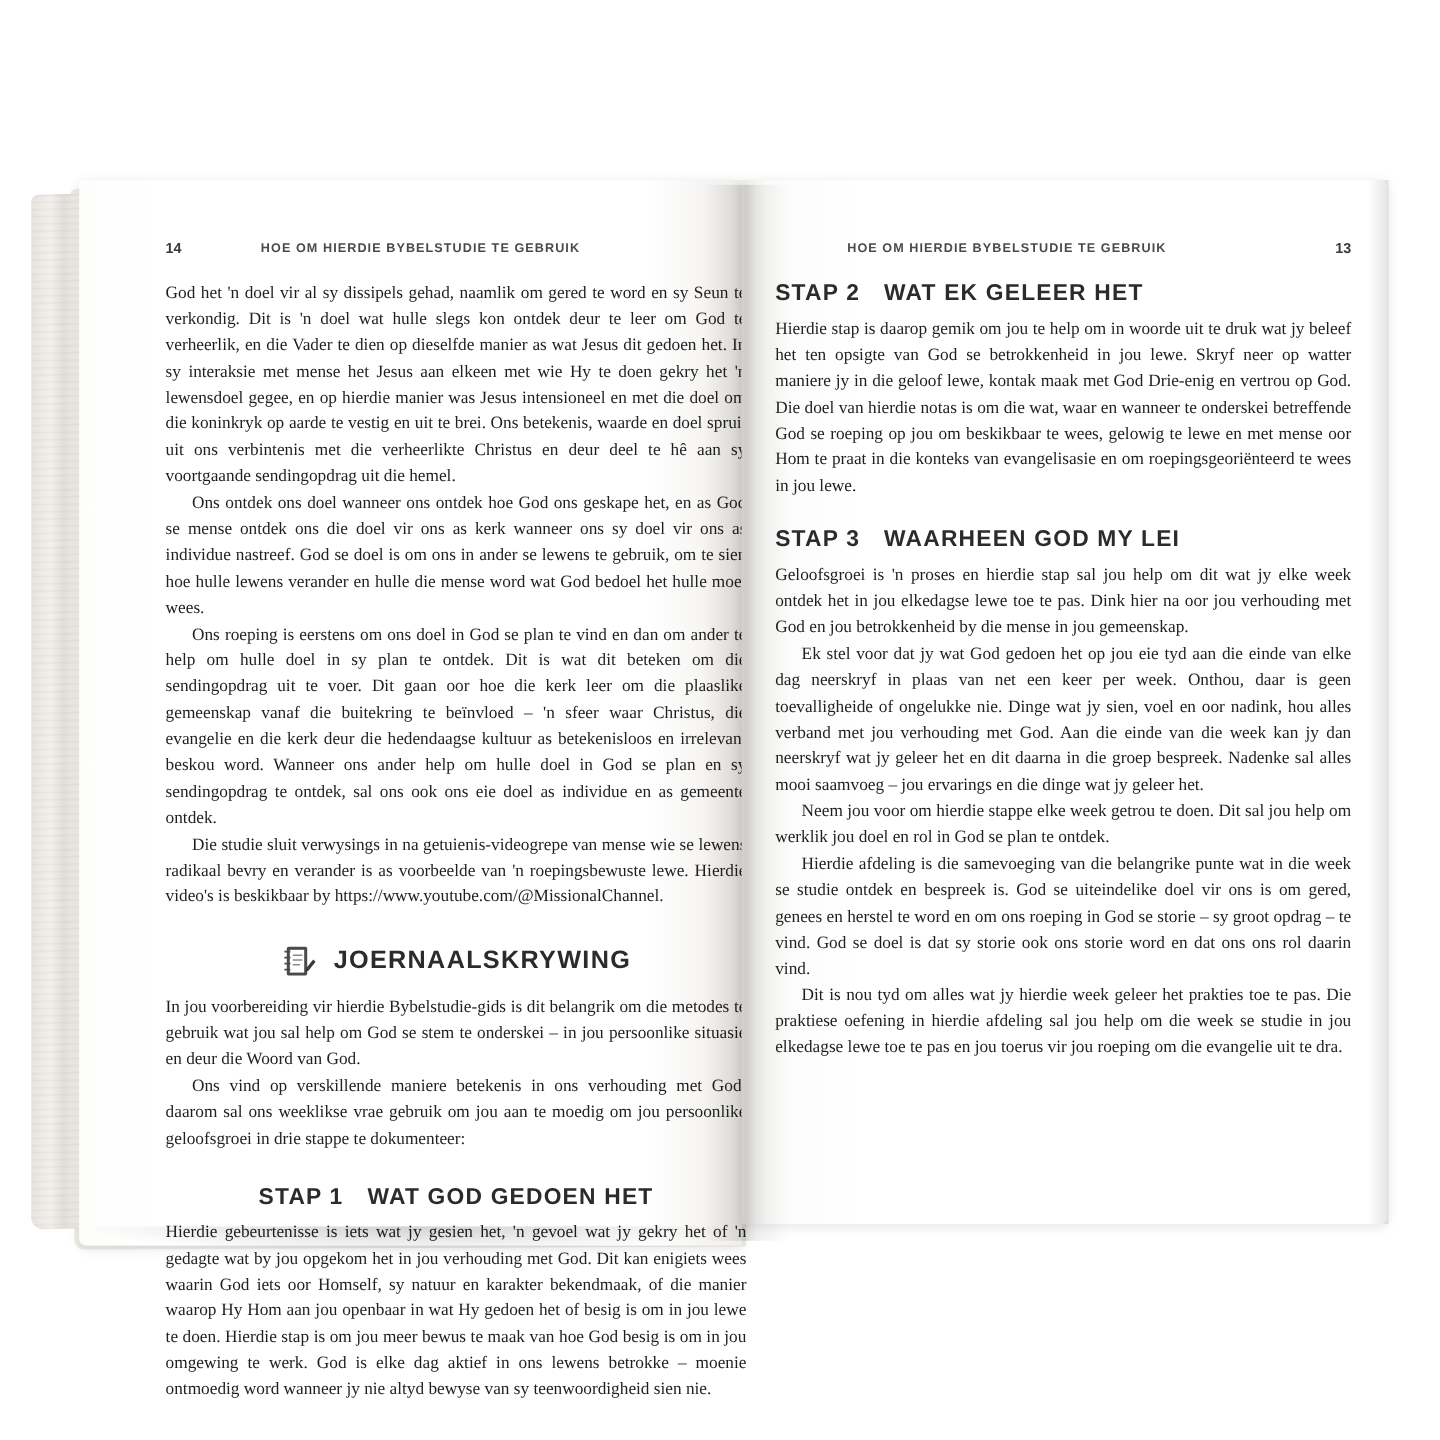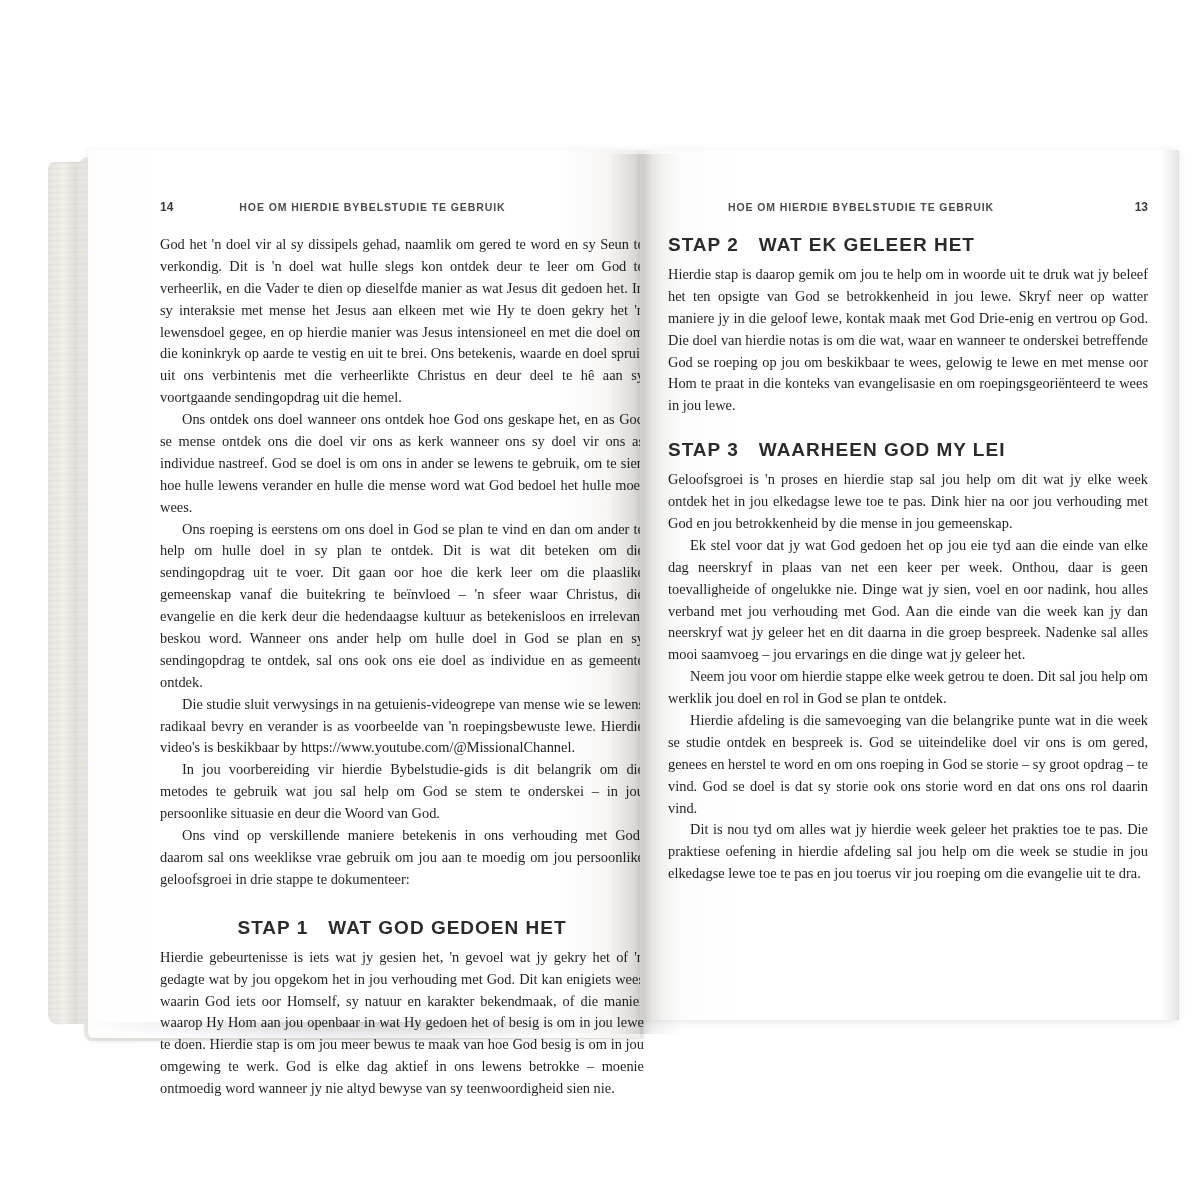--- a/index.html
+++ b/index.html
@@ -16,21 +16,21 @@
   .scene {
     position: relative;
     width: 1200px;
     height: 1200px;
     background: #ffffff;
   }
 
   
   .book {
     position: absolute;
-    left: 48px;
+    left: 26px;
     top: 150px;
     width: 1130px;
     height: 890px;
   }
 
   
   .edge-stack {
     position: absolute;
     left: 0px;
     top: 12px;
@@ -209,20 +209,41 @@
           <span class="folio">14</span>
           <span class="title">HOE OM HIERDIE BYBELSTUDIE TE GEBRUIK</span>
         </div>
 
         <p class="body">God het 'n doel vir al sy dissipels gehad, naamlik om gered te word en sy Seun te verkondig. Dit is 'n doel wat hulle slegs kon ontdek deur te leer om God te verheerlik, en die Vader te dien op dieselfde manier as wat Jesus dit gedoen het. In sy interaksie met mense het Jesus aan elkeen met wie Hy te doen gekry het 'n lewensdoel gegee, en op hierdie manier was Jesus intensioneel en met die doel om die koninkryk op aarde te vestig en uit te brei. Ons betekenis, waarde en doel spruit uit ons verbintenis met die verheerlikte Christus en deur deel te hê aan sy voortgaande sendingopdrag uit die hemel.</p>
         <p class="body">Ons ontdek ons doel wanneer ons ontdek hoe God ons geskape het, en as God se mense ontdek ons die doel vir ons as kerk wanneer ons sy doel vir ons as individue nastreef. God se doel is om ons in ander se lewens te gebruik, om te sien hoe hulle lewens verander en hulle die mense word wat God bedoel het hulle moet wees.</p>
         <p class="body">Ons roeping is eerstens om ons doel in God se plan te vind en dan om ander te help om hulle doel in sy plan te ontdek. Dit is wat dit beteken om die sendingopdrag uit te voer. Dit gaan oor hoe die kerk leer om die plaaslike gemeenskap vanaf die buitekring te beïnvloed – 'n sfeer waar Christus, die evangelie en die kerk deur die hedendaagse kultuur as betekenisloos en irrelevant beskou word. Wanneer ons ander help om hulle doel in God se plan en sy sendingopdrag te ontdek, sal ons ook ons eie doel as individue en as gemeente ontdek.</p>
 
         <p class="body">Die studie sluit verwysings in na getuienis-videogrepe van mense wie se lewens radikaal bevry en verander is as voorbeelde van 'n roepingsbewuste lewe. Hierdie video's is beskikbaar by https://www.youtube.com/@MissionalChannel.</p>
 
+        <div class="section-head">
+          <span class="icon">
+            <svg width="30" height="32" viewBox="0 0 30 32">
+              <rect x="5" y="4" width="17" height="24" rx="1.5" fill="#4a4a4a"></rect>
+              <rect x="7.5" y="6.5" width="12" height="19" fill="#ffffff"></rect>
+              <g stroke="#4a4a4a" stroke-width="1.6">
+                <line x1="3" y1="8" x2="8" y2="8"></line>
+                <line x1="3" y1="13" x2="8" y2="13"></line>
+                <line x1="3" y1="18" x2="8" y2="18"></line>
+                <line x1="3" y1="23" x2="8" y2="23"></line>
+              </g>
+              <g stroke="#8a8a8a" stroke-width="1.2">
+                <line x1="10" y1="11" x2="18" y2="11"></line>
+                <line x1="10" y1="15" x2="18" y2="15"></line>
+                <line x1="10" y1="19" x2="16" y2="19"></line>
+              </g>
+              <polygon points="21,22 27,14.5 29,16.5 23,24 20.5,24.8" fill="#3a3a3a"></polygon>
+            </svg>
+          </span>
+          <h2>JOERNAALSKRYWING</h2>
+        </div>
         <p class="body">In jou voorbereiding vir hierdie Bybelstudie-gids is dit belangrik om die metodes te gebruik wat jou sal help om God se stem te onderskei – in jou persoonlike situasie en deur die Woord van God.</p>
         <p class="body">Ons vind op verskillende maniere betekenis in ons verhouding met God; daarom sal ons weeklikse vrae gebruik om jou aan te moedig om jou persoonlike geloofsgroei in drie stappe te dokumenteer:</p>
 
         <div class="step-head step-head-first">
           <span class="n">STAP 1</span>
           <span class="t">WAT GOD GEDOEN HET</span>
         </div>
         <p class="body">Hierdie gebeurtenisse is iets wat jy gesien het, 'n gevoel wat jy gekry het of 'n gedagte wat by jou opgekom het in jou verhouding met God. Dit kan enigiets wees waarin God iets oor Homself, sy natuur en karakter bekendmaak, of die manier waarop Hy Hom aan jou openbaar in wat Hy gedoen het of besig is om in jou lewe te doen. Hierdie stap is om jou meer bewus te maak van hoe God besig is om in jou omgewing te werk. God is elke dag aktief in ons lewens betrokke – moenie ontmoedig word wanneer jy nie altyd bewyse van sy teenwoordigheid sien nie.</p>
 
       </div>

